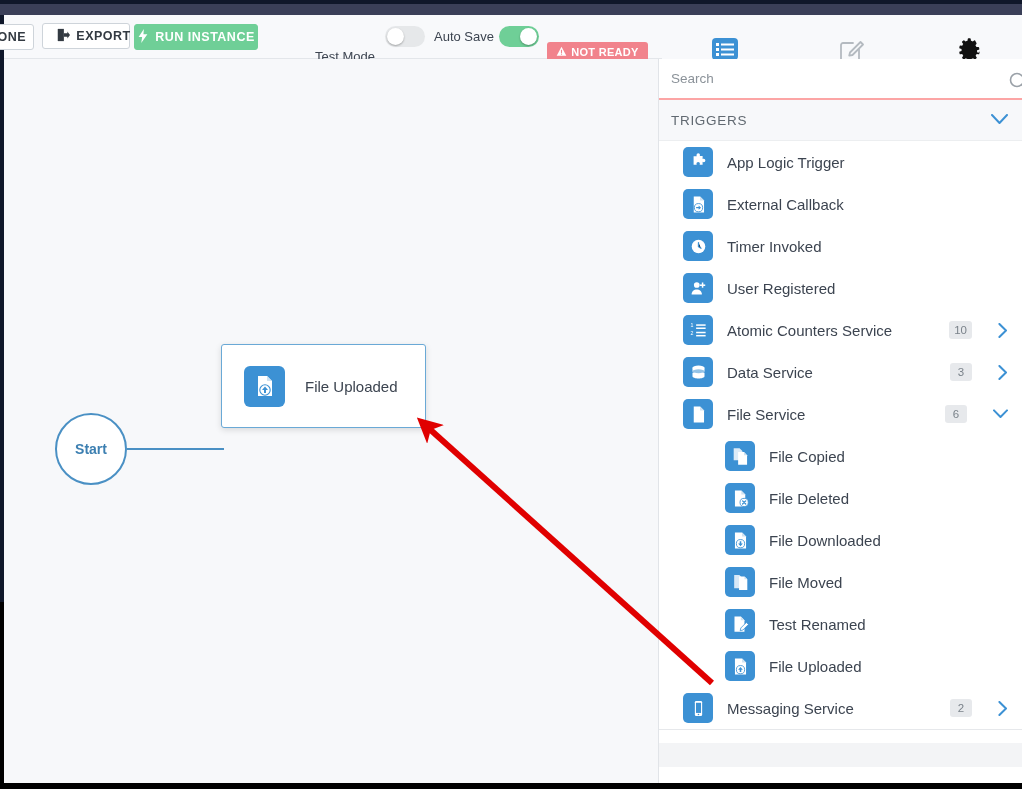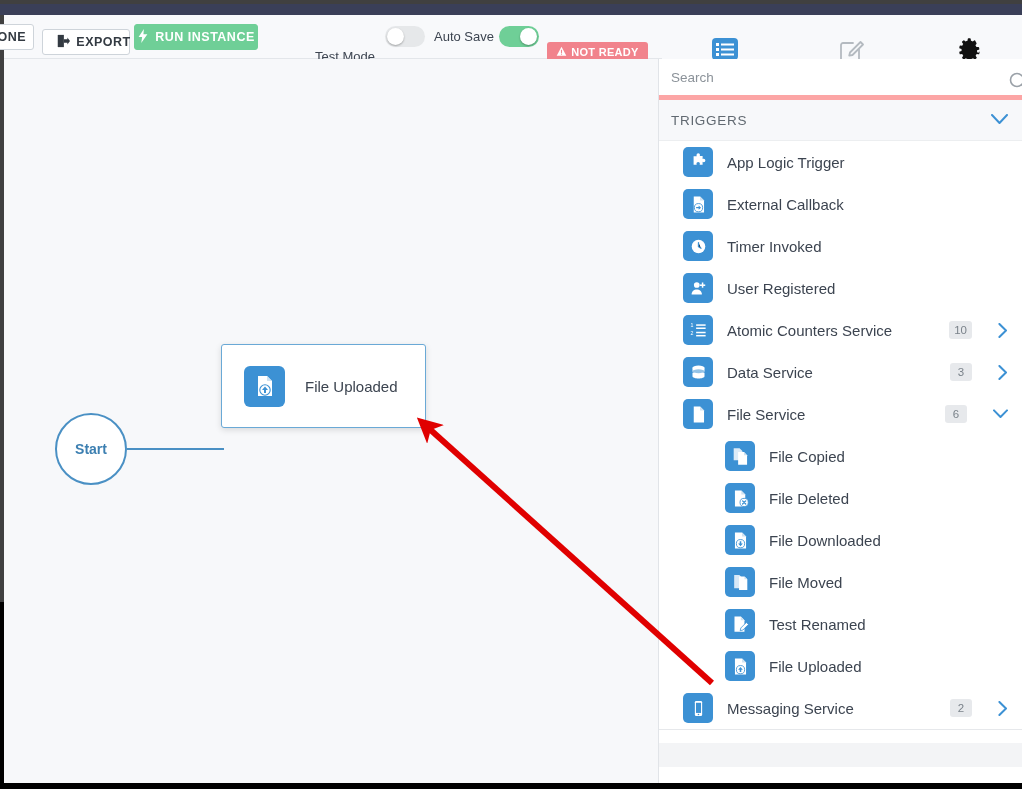--- a/index.html
+++ b/index.html
@@ -10,21 +10,21 @@
     overflow: hidden;
     font-family: "Liberation Sans", sans-serif;
     background: #000000;
   }
 
   
   #app-frame {
     position: absolute;
     left: 0; top: 0;
     width: 1022px; height: 602px;
-    background: #404040;
+    background: #0f172a;
   }
 
   
   #title-strip {
     position: absolute;
     left: 0; top: 4px;
     width: 1022px; height: 11px;
     background: #3a3f58;
   }
 
@@ -56,21 +56,21 @@
     white-space: nowrap;
   }
 
   #btn-clone {
     left: -28px; top: 9px;
     width: 58px;
     justify-content: flex-end;
     padding-right: 7px;
   }
 
-  #btn-export { left: 38px; top: 14px; width: 88px; padding-left: 24px; }
+  #btn-export { left: 38px; top: 8px; width: 88px; padding-left: 24px; }
 
   #btn-run {
     left: 130px; top: 9px;
     width: 124px; height: 26px;
     background: #6fcf97;
     border: 1px solid #6fcf97;
     color: #ffffff;
   }
 
   .tb-label {
@@ -209,21 +209,21 @@
     width: 364px; height: 724px;
     background: #ffffff;
     border-left: 1px solid #e1e4e8;
     overflow: hidden;
   }
 
   #search-row {
     position: relative;
     height: 41px;
     background: #ffffff;
-    border-bottom: 5px solid #fca5a5;
+    border-bottom: 2px solid #fca5a5;
     display: flex;
   }
   #search-input {
     border: none;
     outline: none;
     background: transparent;
     font-size: 13.5px;
     color: #555c64;
     padding-left: 12px;
     width: 330px;

